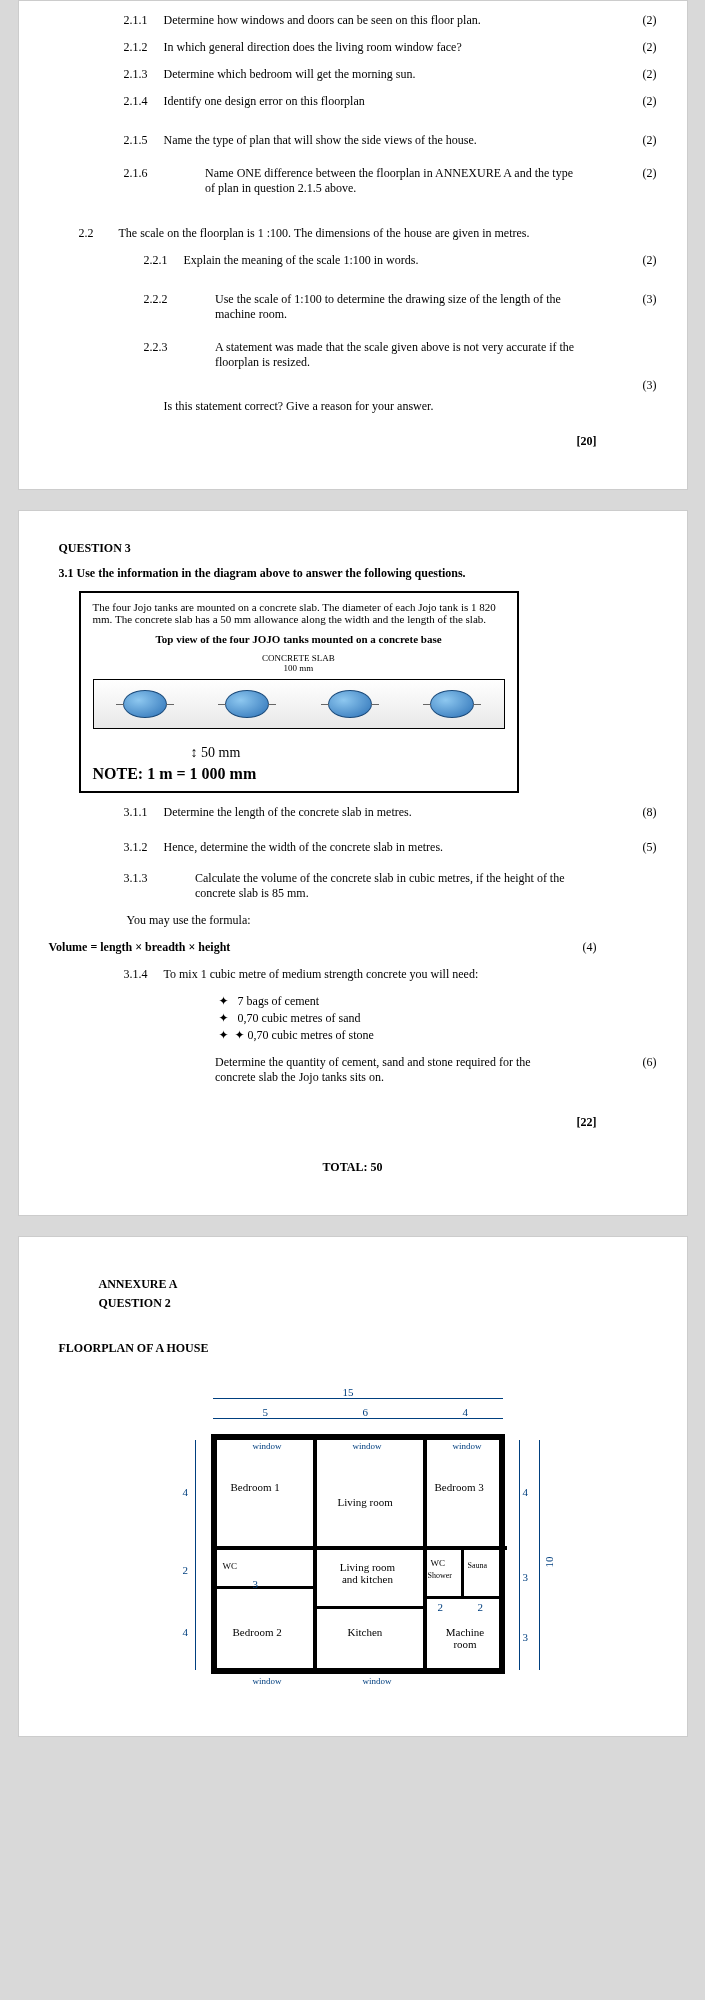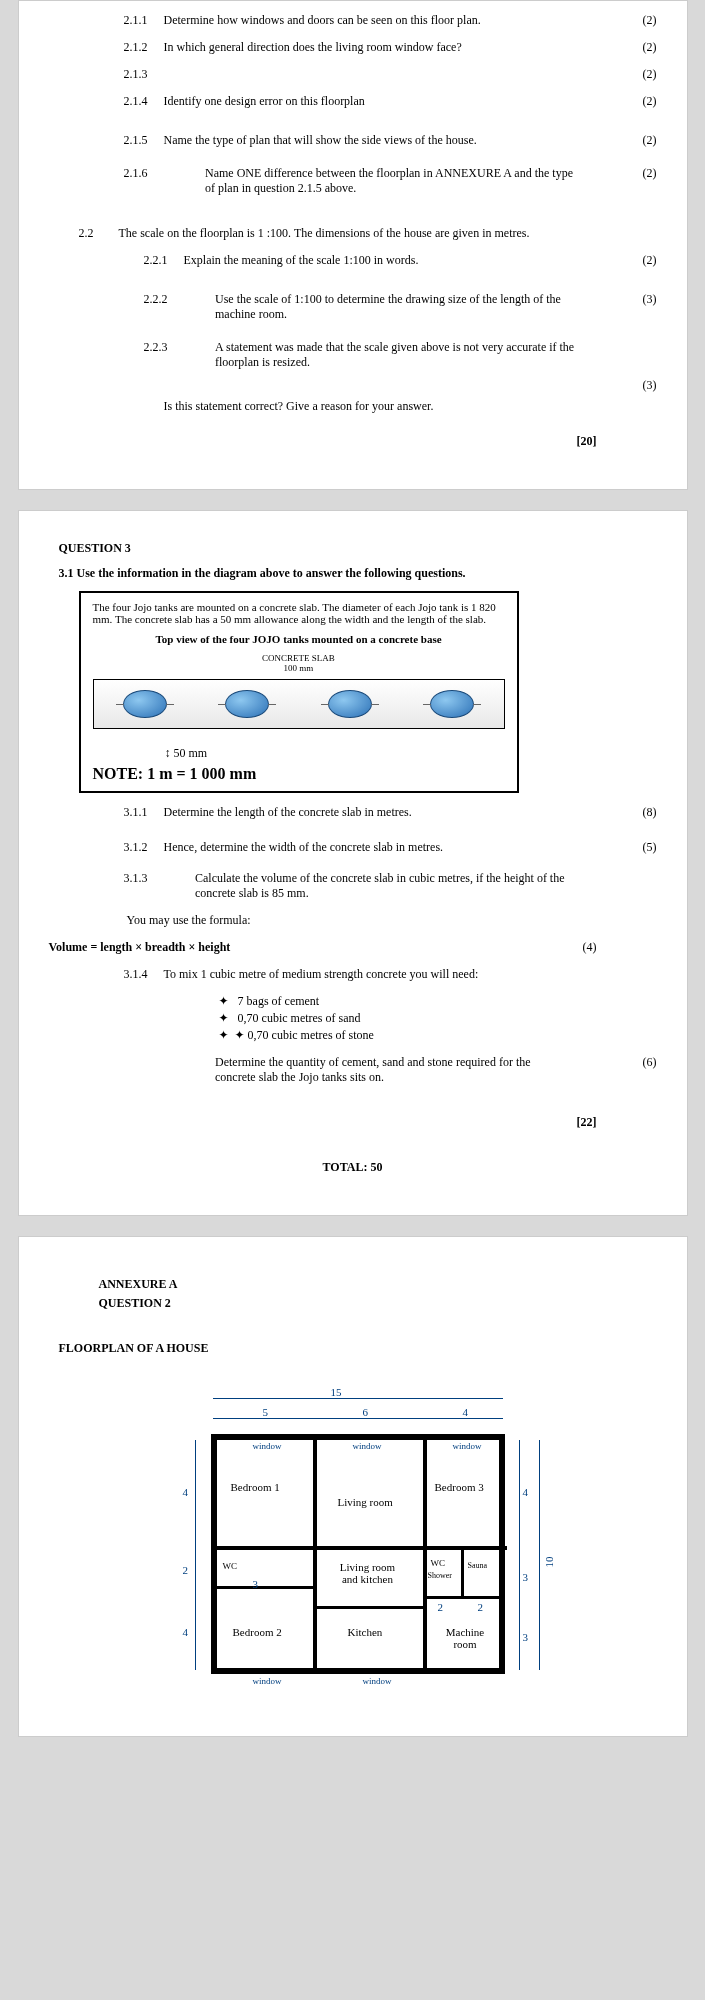--- a/index.html
+++ b/index.html
@@ -52,21 +52,21 @@
     width: 44px; height: 28px;
     background: radial-gradient(ellipse at 35% 35%, #8ec8f0, #2a6fb5);
     border: 1px solid #1a4a7a;
     border-radius: 50%;
     position: relative;
   }
   .tank::before, .tank::after {
     content:''; position:absolute; background:#666; height:1px; width:8px; top:50%;
   }
   .tank::before{left:-8px;} .tank::after{right:-8px;}
-  .dim-50 { font-size:12px; position:absolute; bottom:-2px; left:72px;}
+  .dim-50 { font-size:14px; position:absolute; bottom:-2px; left:98px;}
   .note-line { font-weight: bold; font-size: 16px; margin-top: 4px;}
   .bullet-list { margin: 10px 0 10px 170px; }
   .bullet-list div { margin: 2px 0; }
   .total-mark { text-align: center; font-weight: bold; margin-top: 30px;}
   
   .annex-head { font-weight: bold; margin: 20px 0 4px 50px;}
   .floorplan-title { font-weight: bold; margin: 30px 0 30px 10px;}
   .fp { position: relative; width: 460px; height: 340px; margin: 0 auto;}
   .fp-wall { position: absolute; background:#000;}
   .fp-room { position: absolute; font-size: 11px; text-align:center;}
@@ -86,20 +86,21 @@
     <div class="q-text">Determine how windows and doors can be seen on this floor plan.</div>
     <div class="q-marks">(2)</div>
   </div>
   <div class="q-row indent-1">
     <div class="q-num">2.1.2</div>
     <div class="q-text">In which general direction does the living room window face?</div>
     <div class="q-marks">(2)</div>
   </div>
   <div class="q-row indent-1">
     <div class="q-num">2.1.3</div>
+    <div class="q-text">Determine which bedroom will get the morning sun.</div>
     <div class="q-marks">(2)</div>
   </div>
   <div class="q-row indent-1">
     <div class="q-num">2.1.4</div>
     <div class="q-text">Identify one design error on this floorplan</div>
     <div class="q-marks">(2)</div>
   </div>
   <div class="q-row indent-1" style="margin-top:24px;">
     <div class="q-num">2.1.5</div>
     <div class="q-text">Name the type of plan that will show the side views of the house.</div>
@@ -204,21 +205,21 @@
   <div class="total-mark">TOTAL: 50</div>
 </div>
 
 <div class="page" style="padding-bottom:10px;">
   <div class="annex-head">ANNEXURE A</div>
   <div class="annex-head" style="margin-top:0;">QUESTION 2</div>
   <div class="floorplan-title">FLOORPLAN OF A HOUSE</div>
 
   <div class="fp">
 
-    <div class="fp-dim" style="left:208px;top:0;">15</div>
+    <div class="fp-dim" style="left:220px;top:0;">15</div>
     <div class="fp-dim-line" style="left:90px;top:12px;width:290px;"></div>
     <div class="fp-dim" style="left:140px;top:20px;">5</div>
     <div class="fp-dim" style="left:240px;top:20px;">6</div>
     <div class="fp-dim" style="left:340px;top:20px;">4</div>
     <div class="fp-dim-line" style="left:90px;top:32px;width:290px;"></div>
 
     <div class="fp-wall" style="left:88px;top:48px;width:294px;height:6px;"></div>
     <div class="fp-wall" style="left:88px;top:48px;width:6px;height:240px;"></div>
     <div class="fp-wall" style="left:376px;top:48px;width:6px;height:240px;"></div>
     <div class="fp-wall" style="left:88px;top:282px;width:294px;height:6px;"></div>

